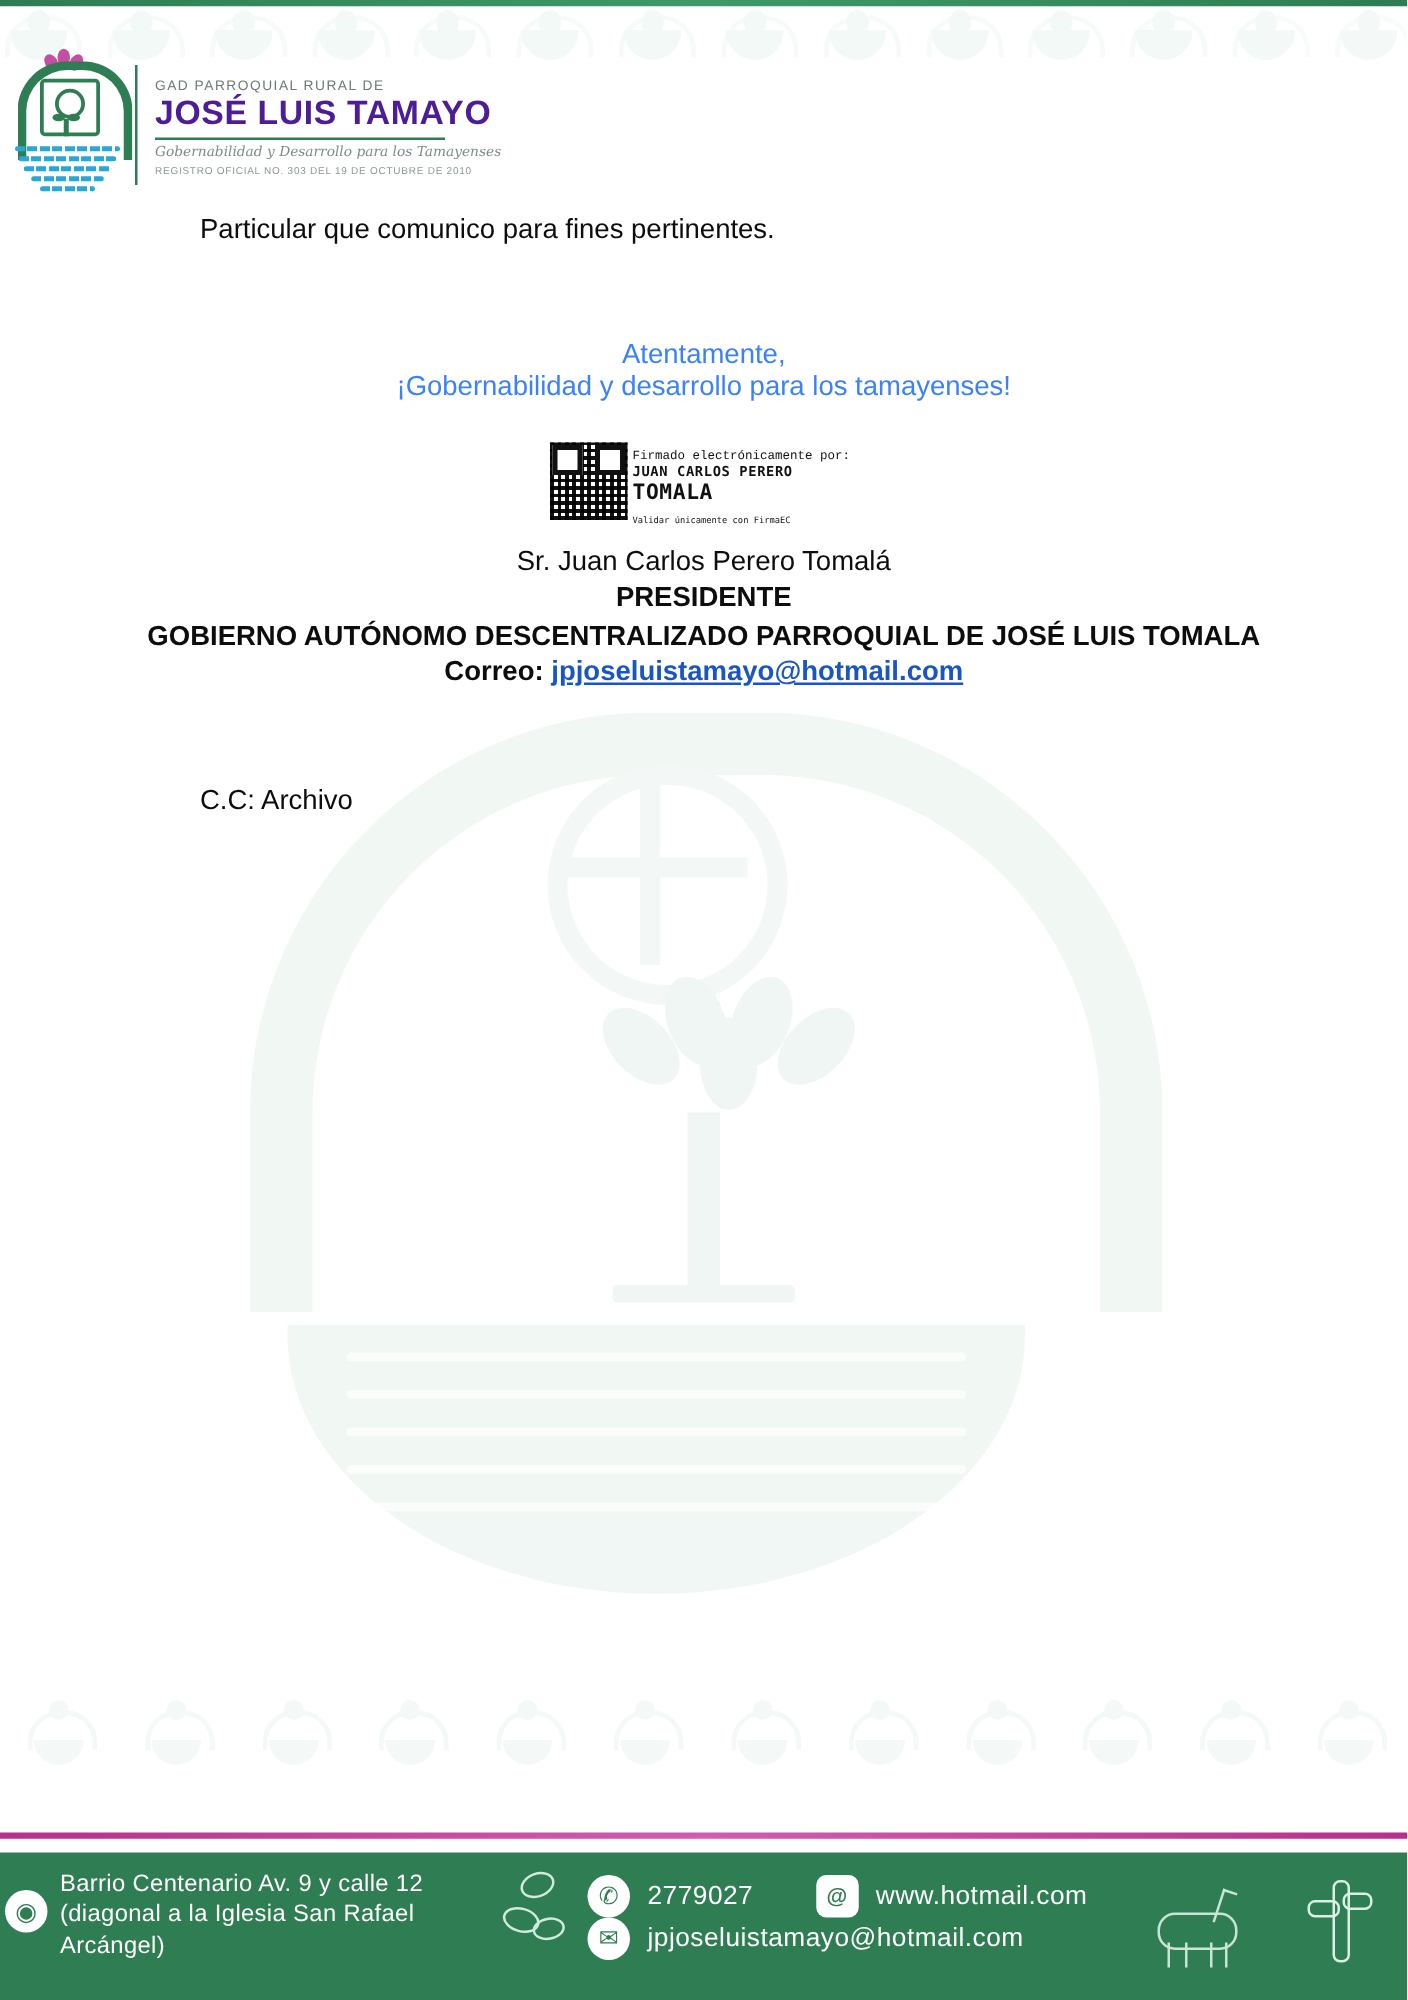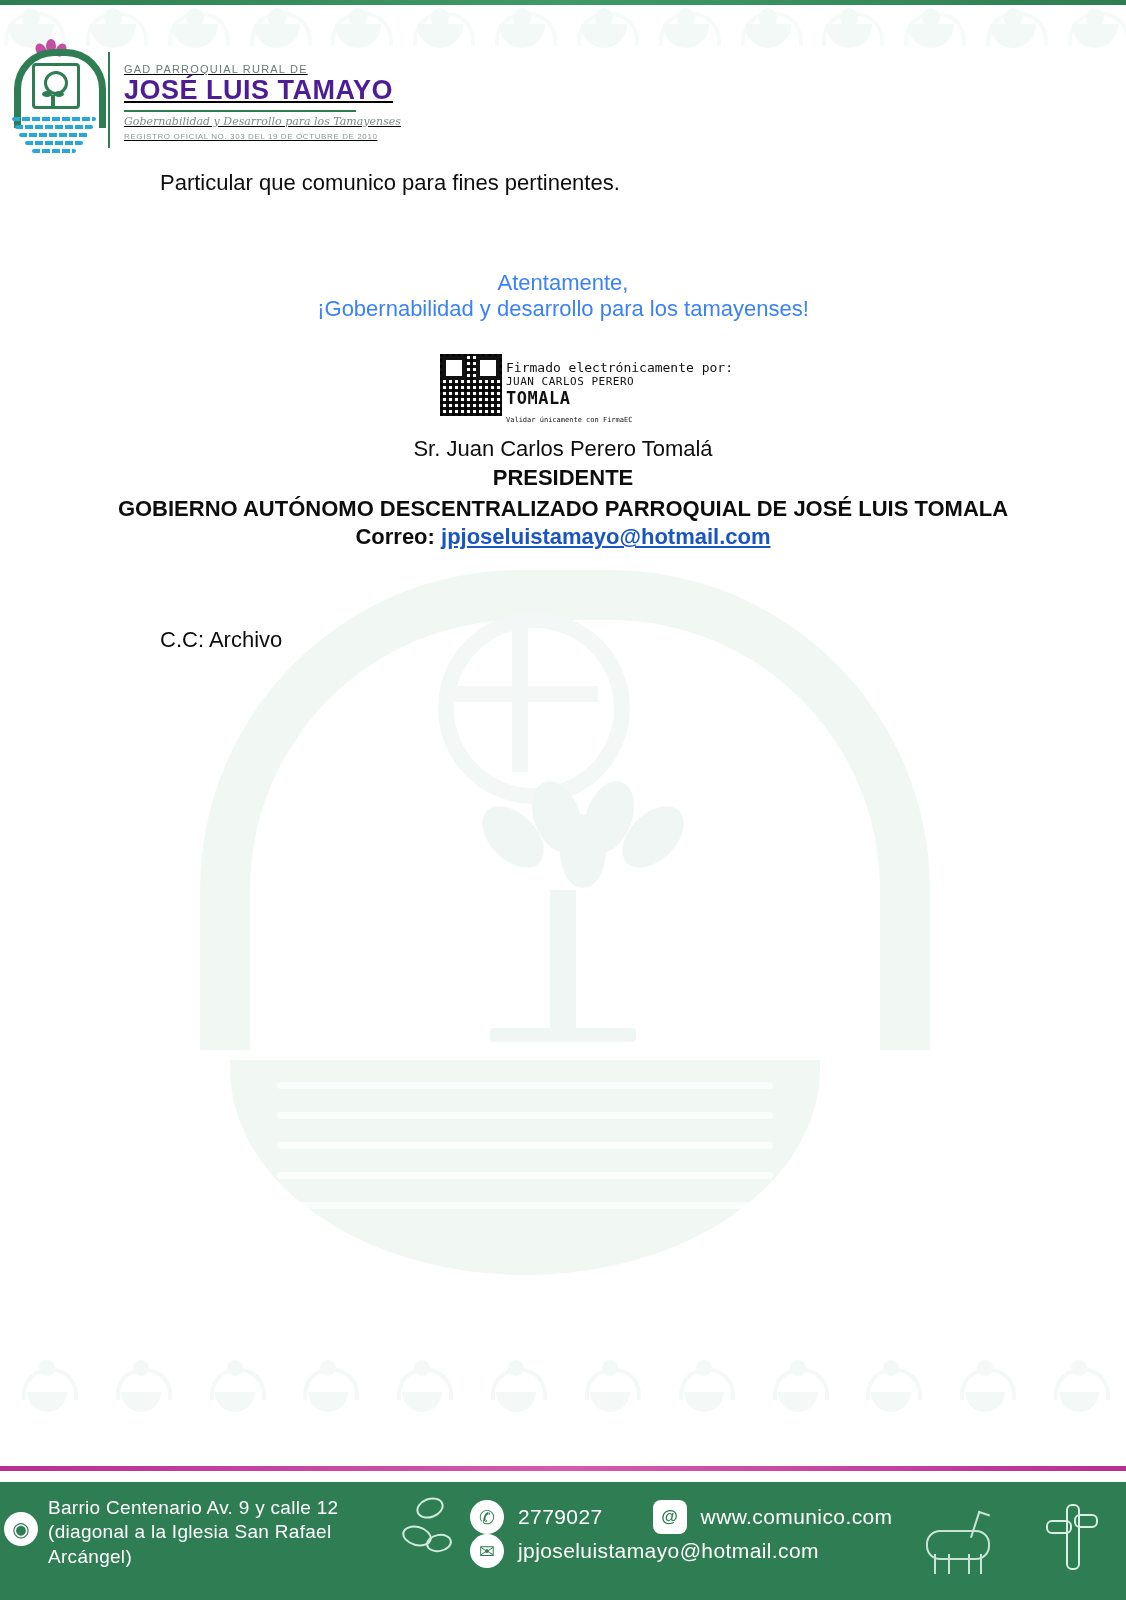--- a/index.html
+++ b/index.html
@@ -154,21 +154,21 @@
   .crest .waves b:nth-child(4){ width: 58px; margin-left: 13px;}
   .crest .waves b:nth-child(5){ width: 44px; margin-left: 20px;}
 
   .logo-divider {
     width: 2px;
     height: 96px;
     background: #2f7d53;
     margin: 0 14px 0 6px;
     flex: none;
   }
-  .logo-text { padding-top: 4px; text-decoration: underline; }
+  .logo-text { padding-top: 4px; }
   .logo-kicker {
     font-size: 11px;
     letter-spacing: 1.2px;
     color: #6b7b73;
   }
   .logo-title {
     font-size: 27px;
     font-weight: bold;
     letter-spacing: .5px;
     color: #4c1d95;
@@ -321,22 +321,22 @@
     background: #fff;
   }
   .qr:before { left: 2px; top: 2px; }
   .qr:after { right: 2px; top: 2px; }
   .sig-text {
     margin-left: 4px;
     padding-top: 6px;
     font-family: "DejaVu Sans Mono", monospace;
     color: #111;
   }
-  .sig-l1 { font-size: 13px; }
-  .sig-l2 { font-size: 11px; font-weight: normal; letter-spacing: .5px; }
+  .sig-l1 { font-size: 10px; font-family: Liberation Mono, monospace; }
+  .sig-l2 { font-size: 11px; font-weight: bold; letter-spacing: .5px; }
   .sig-l3 { font-size: 17px; font-weight: bold; letter-spacing: .5px; }
   .sig-l4 { font-size: 7px; margin-top: 8px; }
 
   .name-line {
     text-align: center;
     font-size: 22px;
     color: #0d0d0d;
     margin: 0;
   }
   .bold-line {
@@ -798,21 +798,21 @@
       </div>
 
     <div class="contact">
       <div class="c-pair">
         <div class="c-group">
           <div class="c-ico">✆</div>
           <div class="c-txt">2779027</div>
         </div>
         <div class="c-group" style="margin-left:36px;">
           <div class="c-ico sq">@</div>
-          <div class="c-txt">www.comunico.com</div>
+          <div class="c-txt">www.hotmail.com</div>
         </div>
       </div>
       <div class="c-row">
         <div class="c-ico">✉</div>
         <div class="c-txt">jpjoseluistamayo@hotmail.com</div>
       </div>
     </div>
 
     <div class="horse">
       <div class="body"></div>

